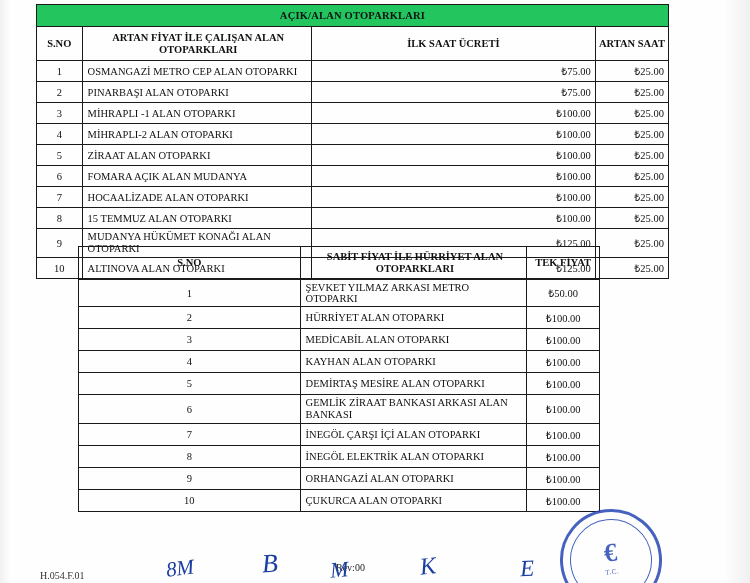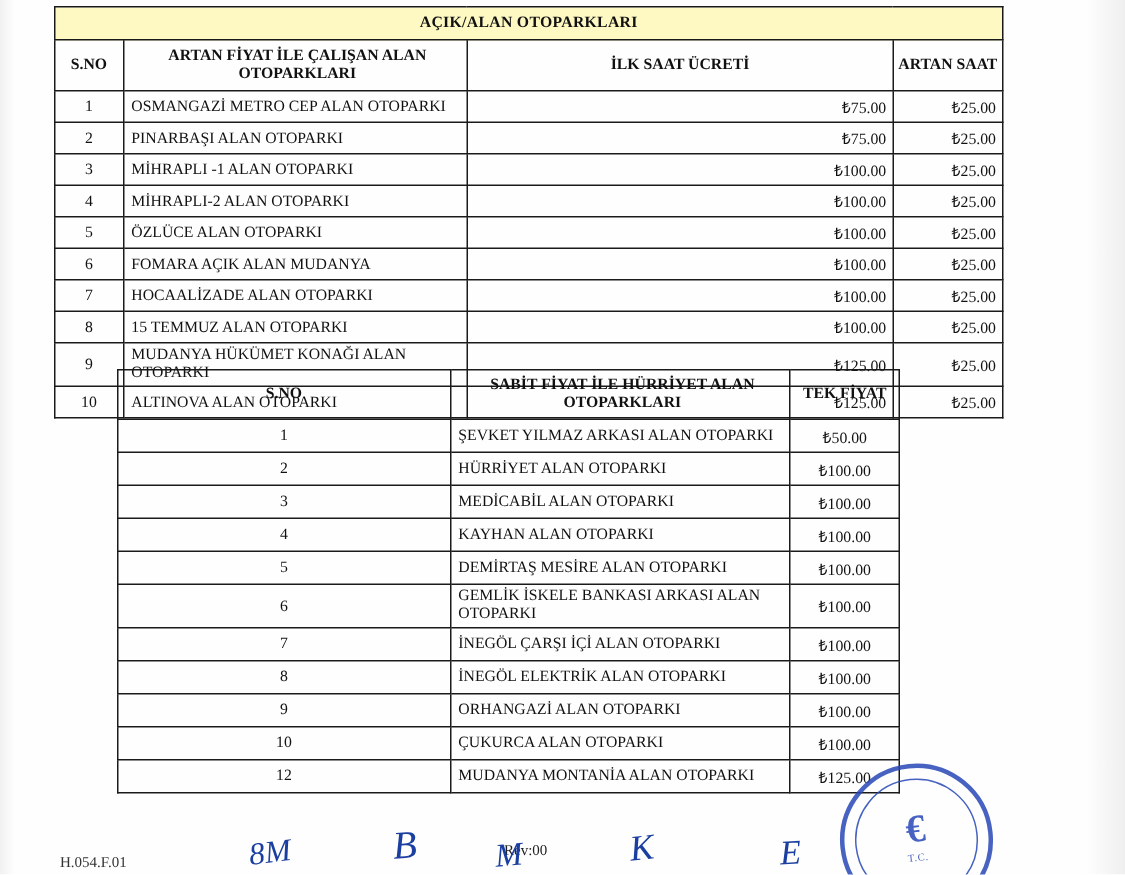--- a/index.html
+++ b/index.html
@@ -44,21 +44,21 @@
     width: 633px;
     border-collapse: collapse;
     font-size: 10.5px;
   }
   .table1 td, .table1 th {
     border: 1px solid #1a1a1a;
     padding: 2px 4px;
     vertical-align: middle;
   }
   .title-row td {
-    background: #fef9c3;
+    background: #22c55e;
     text-align: center;
     font-weight: bold;
     font-size: 11px;
     letter-spacing: 0.2px;
     padding: 2px 0 3px 0;
   }
   .head-row td {
     text-align: center;
     font-weight: bold;
     font-size: 10.5px;
@@ -206,21 +206,21 @@
         <td class="c-extra">₺25.00</td>
       </tr>
       <tr>
         <td class="c-sno">4</td>
         <td class="c-name">MİHRAPLI-2 ALAN OTOPARKI</td>
         <td class="c-price">₺100.00</td>
         <td class="c-extra">₺25.00</td>
       </tr>
       <tr>
         <td class="c-sno">5</td>
-        <td class="c-name">ÖZLÜCE ALAN OTOPARKI</td>
+        <td class="c-name">ZİRAAT ALAN OTOPARKI</td>
         <td class="c-price">₺100.00</td>
         <td class="c-extra">₺25.00</td>
       </tr>
       <tr>
         <td class="c-sno">6</td>
         <td class="c-name">FOMARA AÇIK ALAN MUDANYA</td>
         <td class="c-price">₺100.00</td>
         <td class="c-extra">₺25.00</td>
       </tr>
       <tr>
@@ -253,21 +253,21 @@
   <table class="table2">
     <tbody>
       <tr class="t2-head">
         <td class="t2-sno">S.NO</td>
         <td class="t2-name">SABİT FİYAT İLE HÜRRİYET ALAN OTOPARKLARI</td>
         <td class="t2-price">TEK FİYAT</td>
       </tr>
 
       <tr>
         <td class="t2-sno">1</td>
-        <td class="t2-name">ŞEVKET YILMAZ ARKASI ALAN OTOPARKI</td>
+        <td class="t2-name">ŞEVKET YILMAZ ARKASI METRO OTOPARKI</td>
         <td class="t2-price">₺50.00</td>
       </tr>
       <tr>
         <td class="t2-sno">2</td>
         <td class="t2-name">HÜRRİYET ALAN OTOPARKI</td>
         <td class="t2-price">₺100.00</td>
       </tr>
       <tr>
         <td class="t2-sno">3</td>
         <td class="t2-name">MEDİCABİL ALAN OTOPARKI</td>
@@ -278,21 +278,21 @@
         <td class="t2-name">KAYHAN ALAN OTOPARKI</td>
         <td class="t2-price">₺100.00</td>
       </tr>
       <tr>
         <td class="t2-sno">5</td>
         <td class="t2-name">DEMİRTAŞ MESİRE ALAN OTOPARKI</td>
         <td class="t2-price">₺100.00</td>
       </tr>
       <tr>
         <td class="t2-sno">6</td>
-        <td class="t2-name two-line">GEMLİK İSKELE BANKASI ARKASI ALAN OTOPARKI</td>
+        <td class="t2-name two-line">GEMLİK ZİRAAT BANKASI ARKASI ALAN BANKASI</td>
         <td class="t2-price">₺100.00</td>
       </tr>
       <tr>
         <td class="t2-sno">7</td>
         <td class="t2-name">İNEGÖL ÇARŞI İÇİ ALAN OTOPARKI</td>
         <td class="t2-price">₺100.00</td>
       </tr>
       <tr>
         <td class="t2-sno">8</td>
         <td class="t2-name">İNEGÖL ELEKTRİK ALAN OTOPARKI</td>
@@ -300,25 +300,20 @@
       </tr>
       <tr>
         <td class="t2-sno">9</td>
         <td class="t2-name">ORHANGAZİ ALAN OTOPARKI</td>
         <td class="t2-price">₺100.00</td>
       </tr>
       <tr>
         <td class="t2-sno">10</td>
         <td class="t2-name">ÇUKURCA ALAN OTOPARKI</td>
         <td class="t2-price">₺100.00</td>
-      </tr>
-      <tr>
-        <td class="t2-sno">12</td>
-        <td class="t2-name">MUDANYA MONTANİA ALAN OTOPARKI</td>
-        <td class="t2-price">₺125.00</td>
       </tr>
     </tbody>
   </table>
 
   <div class="sig-area">
     <span class="footer-code">H.054.F.01</span>
     <span class="rev-note">Rev:00</span>
 
     <span class="hand hand-1">8M</span>
     <span class="hand hand-2">B</span>

